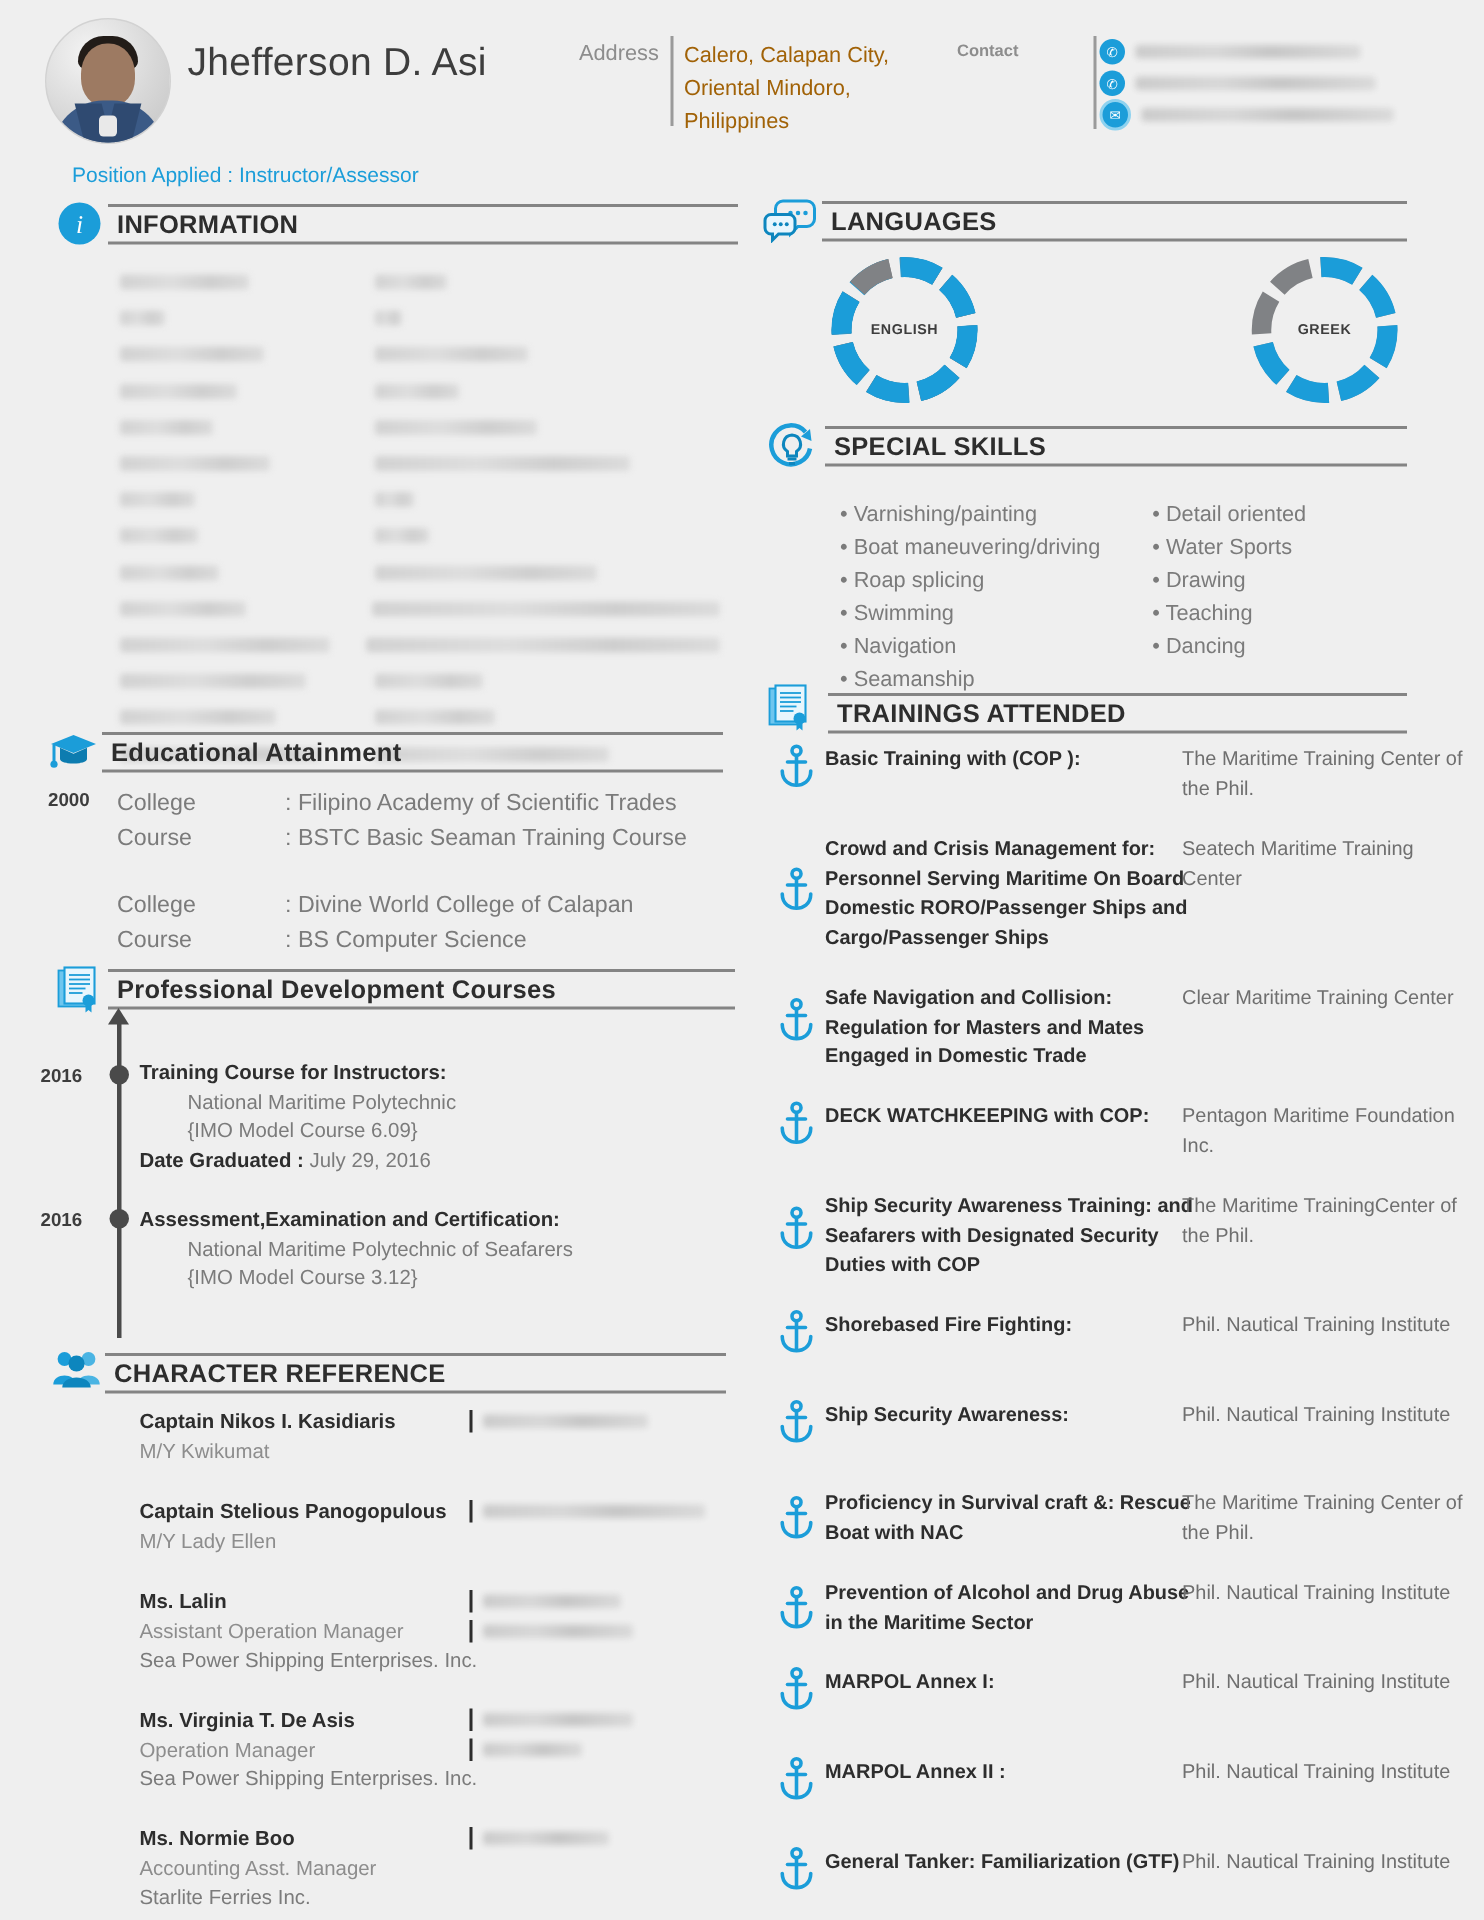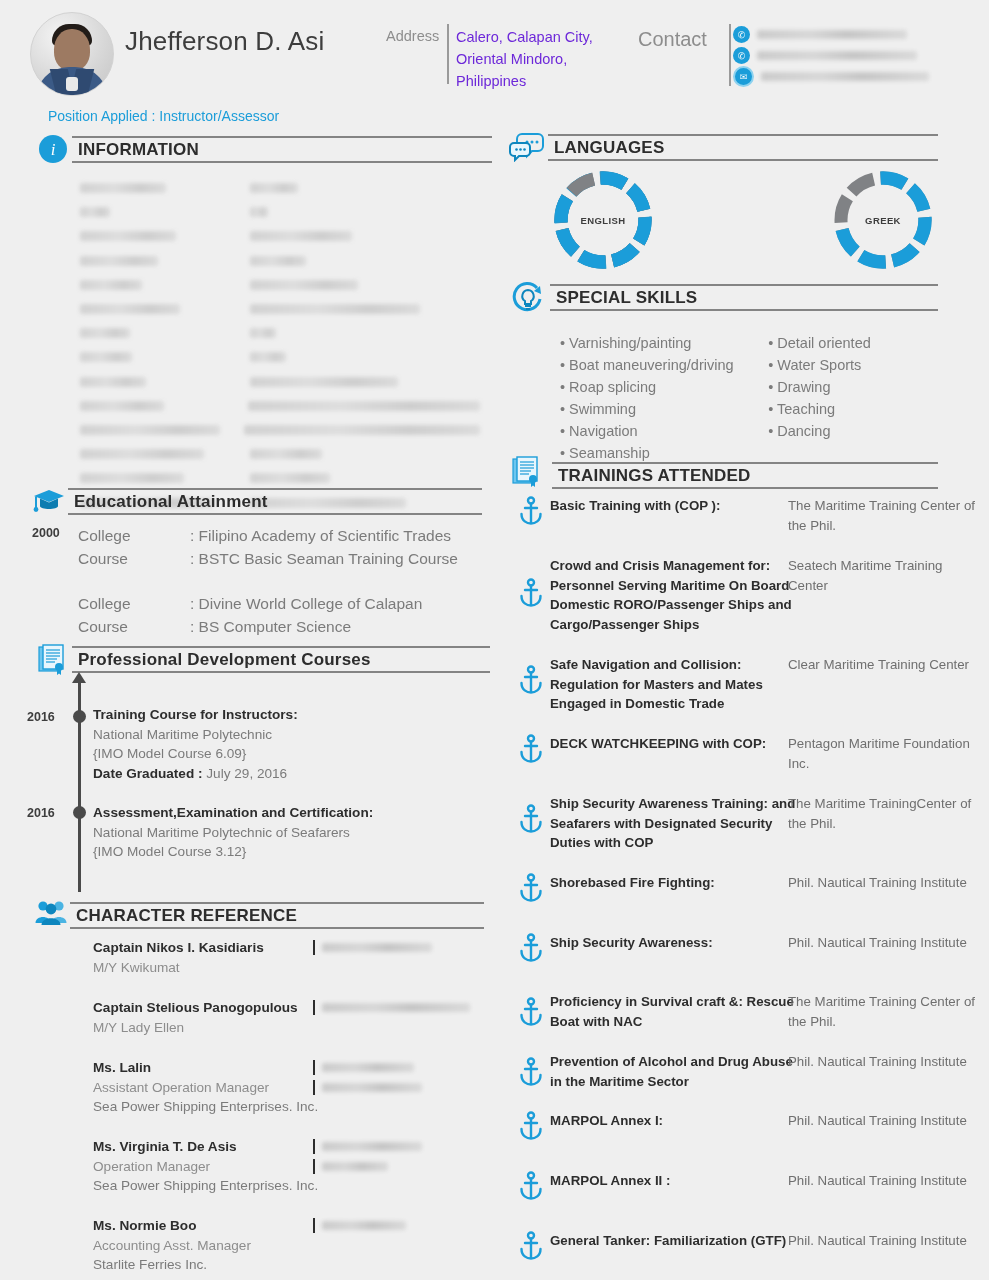--- a/index.html
+++ b/index.html
@@ -43,23 +43,23 @@
     width:12px;height:14px;background:#e9e9e9;border-radius:3px;
   }
 
   .name{
     position:absolute;left:125px;top:26px;
     font-size:26px;color:#3d3d3d;letter-spacing:.2px;
   }
 
   .addr-label{position:absolute;left:386px;top:28px;font-size:14.5px;color:#8d8d8d;}
   .addr-bar{position:absolute;left:447px;top:24px;width:2px;height:60px;background:#9a9a9a;}
-  .addr-lines{position:absolute;left:456px;top:26px;font-size:14.5px;line-height:22px;color:#6d28d9;}
-
-  .contact-label{position:absolute;left:638px;top:28px;font-size:20px;color:#8d8d8d;}
+  .addr-lines{position:absolute;left:456px;top:26px;font-size:14.5px;line-height:22px;color:#a16207;}
+
+  .contact-label{position:absolute;left:638px;top:28px;font-size:11px;color:#8d8d8d;font-weight:bold;}
   .contact-bar{position:absolute;left:729px;top:24px;width:2px;height:62px;background:#9a9a9a;}
   .contact-rows{position:absolute;left:733px;top:24px;}
   .crow{display:flex;align-items:center;height:21px;}
   .cicon{
     width:17px;height:17px;border-radius:50%;
     background:#1b9dd9;color:#fff;font-size:9px;
     display:flex;align-items:center;justify-content:center;flex:none;
   }
   .cicon.mail{background:#1b9dd9;border:2px solid #8ed2ef;}
   .redact{
@@ -108,21 +108,21 @@
   .pd-axis{position:absolute;left:78px;top:680px;width:3px;height:212px;background:#4a4a4a;}
   .pd-arrow{
     position:absolute;left:72px;top:672px;width:0;height:0;
     border-left:7.5px solid transparent;border-right:7.5px solid transparent;
     border-bottom:11px solid #4a4a4a;
   }
   .pd-dot{position:absolute;width:13px;height:13px;border-radius:50%;background:#4a4a4a;left:73px;}
   .pd-year{position:absolute;left:27px;font-size:12.5px;font-weight:bold;color:#3d3d3d;}
   .pd-body{position:absolute;left:93px;font-size:13.6px;line-height:19.6px;}
   .pd-body .t{font-weight:bold;color:#2d2d2d;}
-  .pd-body .s{color:#7b7b7b;}
+  .pd-body .s{color:#7b7b7b;margin-left:32px;}
   .pd-body .d b{color:#2d2d2d;}
   .pd-body .d span{color:#7b7b7b;}
 
   
   .ref{position:absolute;left:93px;font-size:13.6px;line-height:19.5px;}
   .ref .rn{font-weight:bold;color:#2d2d2d;}
   .ref .rr{color:#8d8d8d;}
   .ref .rc{color:#7b7b7b;}
   .ref-cell{position:absolute;display:flex;align-items:center;}
   .ref-bar{width:2px;height:15px;background:#2d2d2d;margin-right:7px;}

